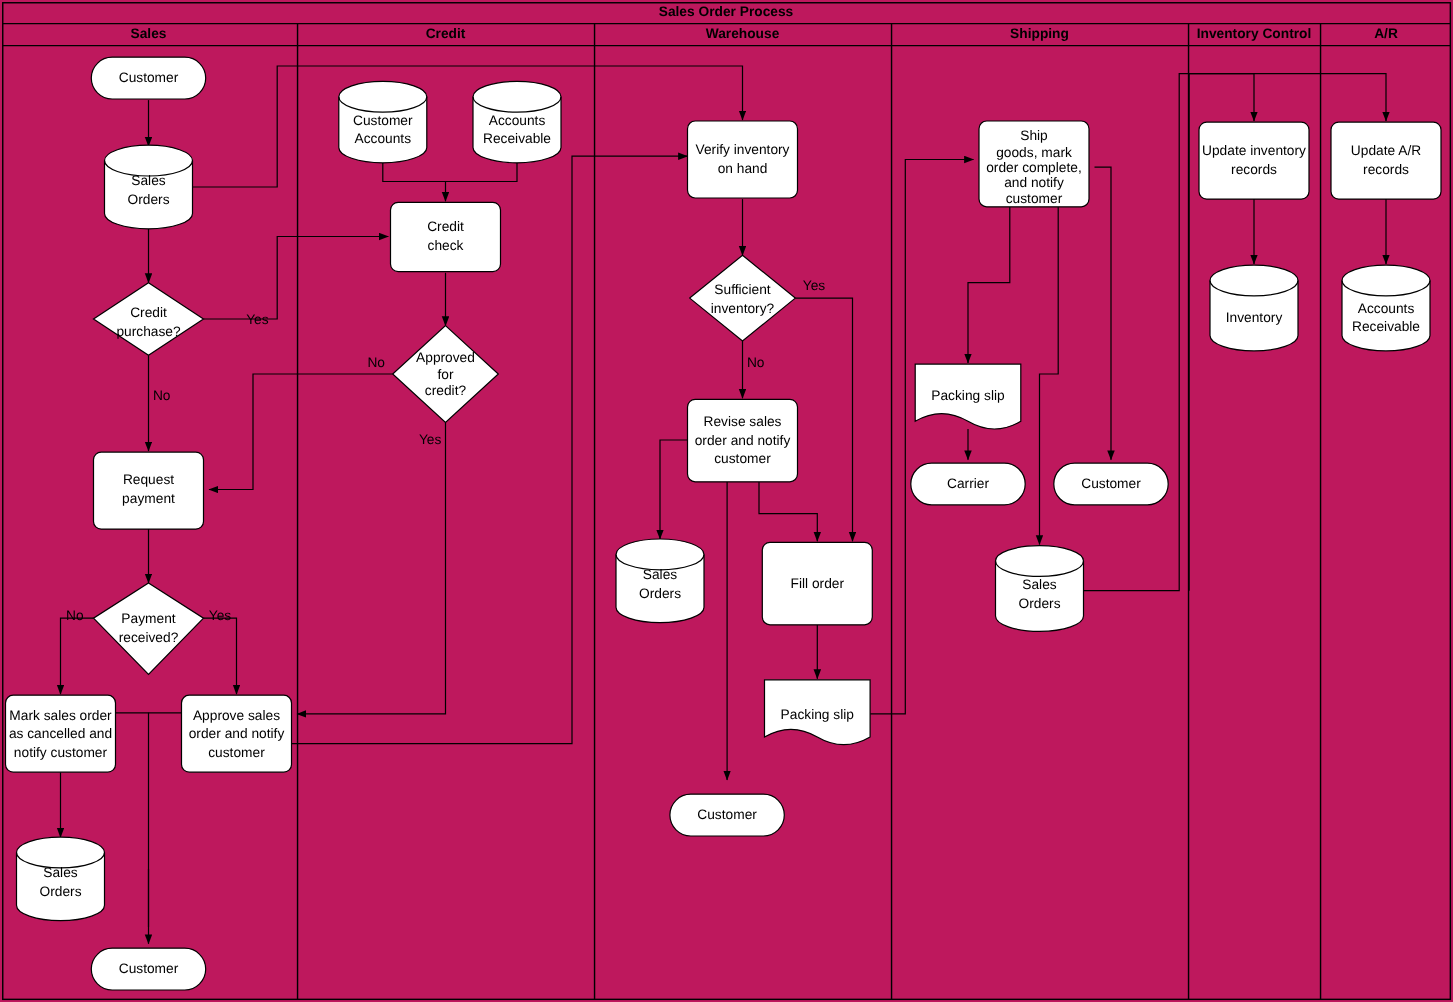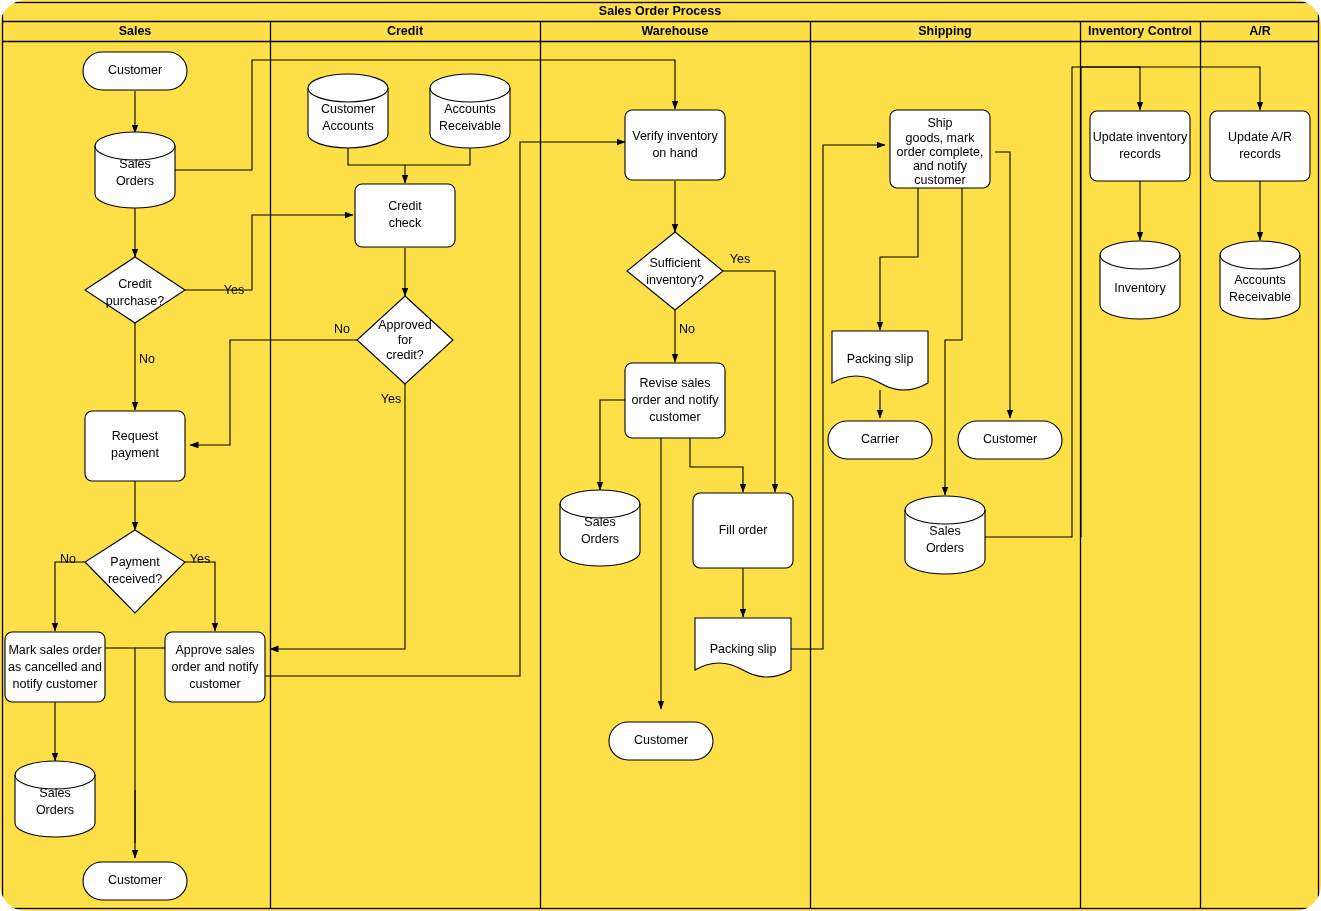--- a/index.html
+++ b/index.html
@@ -1,17 +1,17 @@
 <!DOCTYPE html>
 <html><head>
 <meta charset="utf-8">
 <style>
   html,body{margin:0;padding:0;background:#ffffff;}
   body{font-family:"Liberation Sans",sans-serif;}
-  #stage{position:relative;width:1321px;height:911px;background:#fde047;overflow:hidden;border-radius:26px;}
+  #stage{position:relative;width:1321px;height:911px;background:#be185d;overflow:hidden;}
   #diagram{position:absolute;left:0;top:0;width:1321px;height:911px;}
   .shp{fill:#ffffff;stroke:#000000;stroke-width:1.1;}
   .ln{fill:none;stroke:#000000;stroke-width:1.1;}
   .frame{fill:none;stroke:#000000;stroke-width:1.3;}
   .lbl{font-family:"Liberation Sans",sans-serif;font-size:12.5px;fill:#000000;text-anchor:middle;dominant-baseline:middle;}
   .lbl-title{font-family:"Liberation Sans",sans-serif;font-size:12.5px;font-weight:bold;fill:#000000;text-anchor:middle;dominant-baseline:middle;}
   .lbl-yn{font-family:"Liberation Sans",sans-serif;font-size:12.5px;fill:#000000;text-anchor:middle;dominant-baseline:middle;}
 </style>
 </head>
 <body>

